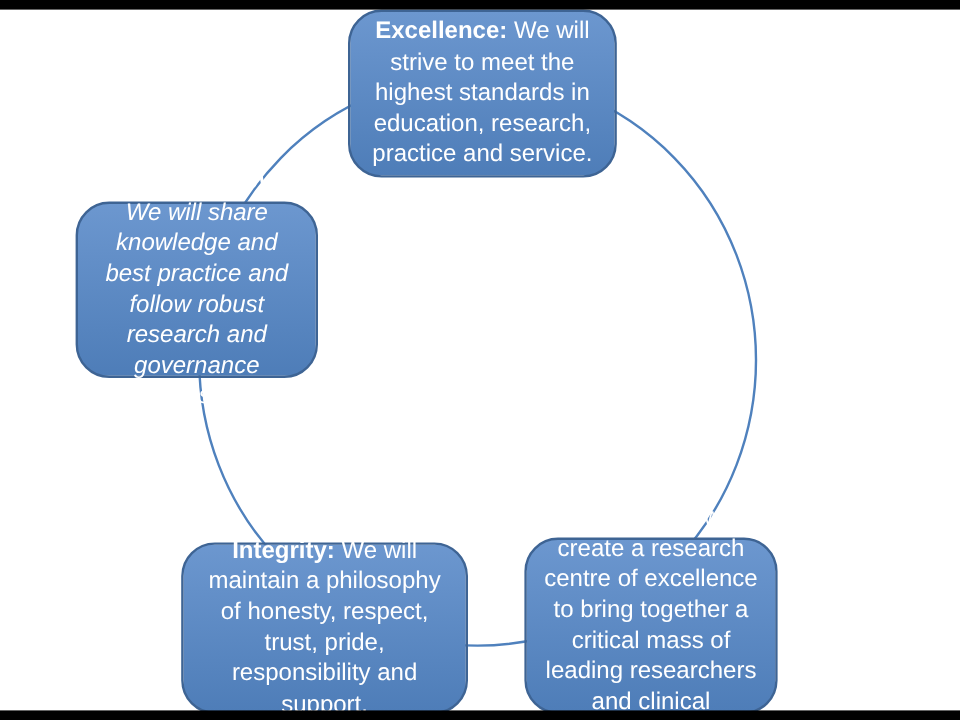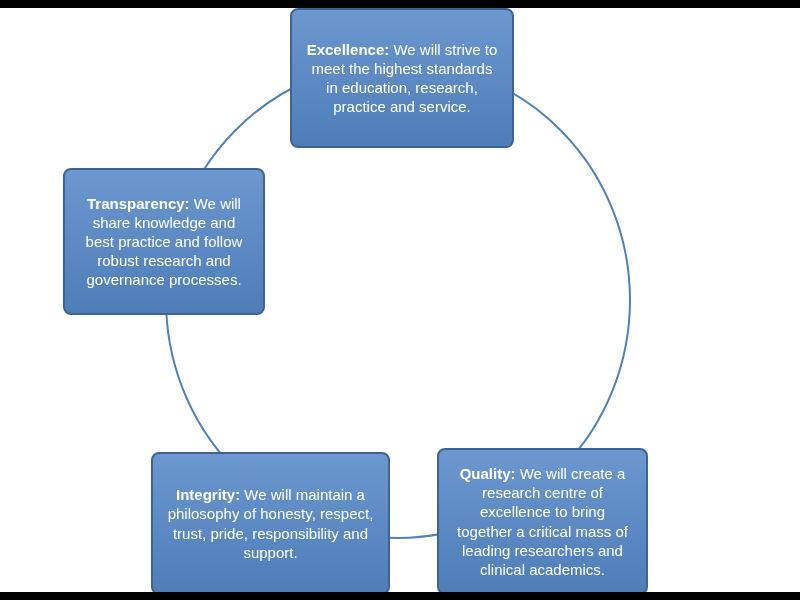--- a/index.html
+++ b/index.html
@@ -32,39 +32,39 @@
     top: 0;
     width: 800px;
     height: 600px;
     z-index: 0;
   }
 
   .node {
     position: absolute;
     z-index: 1;
     box-sizing: border-box;
-    border-radius: 8px;
+    border-radius: 28px;
     background: linear-gradient(to bottom, #6c97cf 0%, #4e7db8 100%);
     border: 2px solid #3e6494;
     color: #ffffff;
     display: flex;
     align-items: center;
     justify-content: center;
     text-align: center;
     padding: 8px 14px;
-    font-size: 15px;
+    font-size: 20px;
     line-height: 1.28;
   }
   .node b { font-weight: bold; }
 
   .node-excellence     { left: 290px; top: 8px;   width: 224px; height: 140px; }
   .node-accountability { left: 524px; top: 170px; width: 170px; height: 148px; }
   .node-quality        { left: 437px; top: 448px; width: 211px; height: 147px; }
   .node-integrity      { left: 151px; top: 452px; width: 239px; height: 143px; }
-  .node-transparency   { left: 63px;  top: 168px; width: 202px; height: 147px; }
+  .node-transparency   { left: 63px;  top: 168px; width: 202px; height: 147px; font-style: italic; }
 </style>
 </head>
 <body>
 
 <div class="canvas">
 
   <div class="frame-bar top"></div>
   <div class="frame-bar bottom"></div>
 
   <svg class="cycle-svg" viewBox="0 0 800 600" xmlns="http://www.w3.org/2000/svg">

